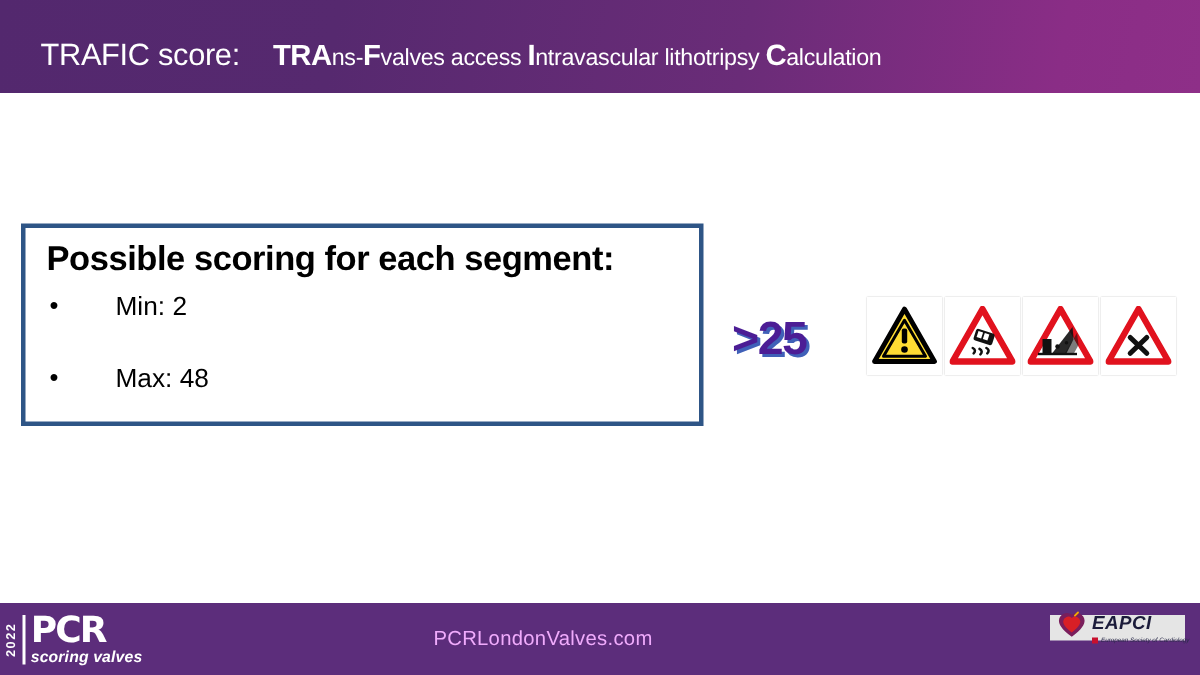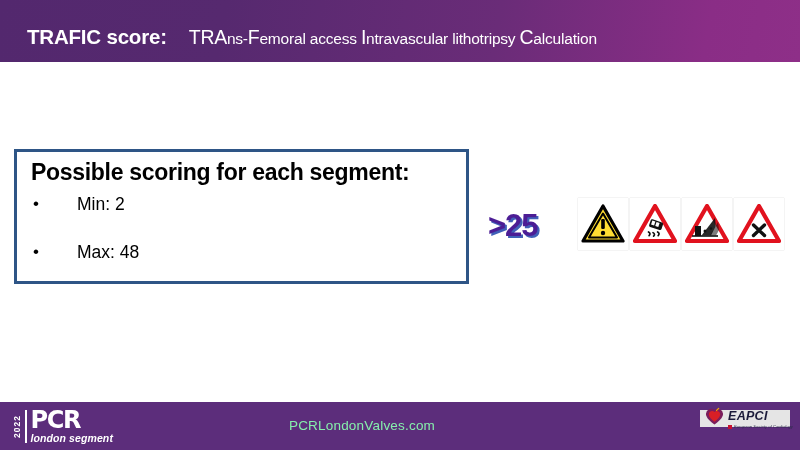--- a/index.html
+++ b/index.html
@@ -28,27 +28,27 @@
   .header-title {
     position: absolute;
     left: 27px;
     top: 27px;
     white-space: nowrap;
     color: #ffffff;
     line-height: 1;
   }
   .t-main {
     font-size: 20.5px;
-    font-weight: bold;
+    font-weight: normal;
     letter-spacing: -0.2px;
   }
   .t-gap { display: inline-block; width: 22px; }
   .t-caps {
     font-size: 19.5px;
-    font-weight: normal;
+    font-weight: bold;
     letter-spacing: -0.3px;
   }
   .t-small {
     font-size: 15.5px;
     font-weight: normal;
     letter-spacing: -0.2px;
   }
 
   
   .slide-body {
@@ -143,21 +143,21 @@
   .footer-bar {
     position: absolute;
     left: 0;
     bottom: 0;
     width: 800px;
     height: 48px;
     background: #5C2D7B;
   }
   .pcr-logo {
     position: absolute;
-    left: 12px;
+    left: 2px;
     top: 6px;
     height: 38px;
     display: flex;
     align-items: flex-start;
   }
   .pcr-year {
     font-size: 8.5px;
     font-weight: bold;
     color: #ffffff;
     letter-spacing: 1px;
@@ -194,21 +194,21 @@
     line-height: 12px;
   }
   .footer-url {
     position: absolute;
     left: 0;
     top: 0;
     width: 724px;
     height: 48px;
     line-height: 48px;
     text-align: center;
-    color: #86efac;
+    color: #f0abfc;
     font-size: 13.5px;
     letter-spacing: 0.2px;
   }
   .eapci-badge {
     position: absolute;
     right: 10px;
     top: 8px;
     width: 90px;
     height: 17px;
     background: #e5e5e5;
@@ -241,21 +241,21 @@
     background: #C8102E;
     display: inline-block;
     margin-right: 2px;
   }
 </style>
 </head>
 <body>
 
 <div class="header-bar">
   <div class="header-title">
-    <span class="t-main">TRAFIC score:</span><span class="t-gap"></span><span class="t-caps">TRA</span><span class="t-small">ns-</span><span class="t-caps">F</span><span class="t-small">emoral access </span><span class="t-caps">I</span><span class="t-small">ntravascular lithotripsy </span><span class="t-caps">C</span><span class="t-small">alculation</span>
+    <span class="t-main">TRAFIC score:</span><span class="t-gap"></span><span class="t-caps">TRA</span><span class="t-small">ns-</span><span class="t-caps">F</span><span class="t-small">valves access </span><span class="t-caps">I</span><span class="t-small">ntravascular lithotripsy </span><span class="t-caps">C</span><span class="t-small">alculation</span>
   </div>
 </div>
 
 <div class="slide-body">
 
   <div class="score-box">
     <div class="score-heading">Possible scoring for each segment:</div>
     <div class="score-list">
       <div class="score-item">
         <span class="score-bullet">•</span>
@@ -327,21 +327,21 @@
 
 <div class="footer-bar">
 
   <div class="footer-url">PCRLondonValves.com</div>
 
   <div class="pcr-logo">
     <div class="pcr-year">2022</div>
     <div class="pcr-divider"></div>
     <div class="pcr-words">
       <div class="pcr-name">PCR</div>
-      <div class="pcr-sub">london segment</div>
+      <div class="pcr-sub">scoring valves</div>
     </div>
   </div>
 
   <div class="eapci-badge">
     <span class="eapci-heart">
       <svg width="19" height="19" viewBox="0 0 20 20">
         <path d="M10 18.5 C2.5 13 1 9.5 1 7 A5.6 5.6 0 0 1 10 3 A5.6 5.6 0 0 1 19 7 C19 9.5 17.5 13 10 18.5 Z" fill="#7A1E5C"></path>
         <path d="M10 15.5 C5 11.7 4 9.3 4 7.6 A3.6 3.6 0 0 1 10 5.2 A3.6 3.6 0 0 1 16 7.6 C16 9.3 15 11.7 10 15.5 Z" fill="#D81F26"></path>
         <path d="M12.2 3.6 L14.4 1.4" stroke="#F2A900" stroke-width="1.3" stroke-linecap="round"></path>
       </svg>

